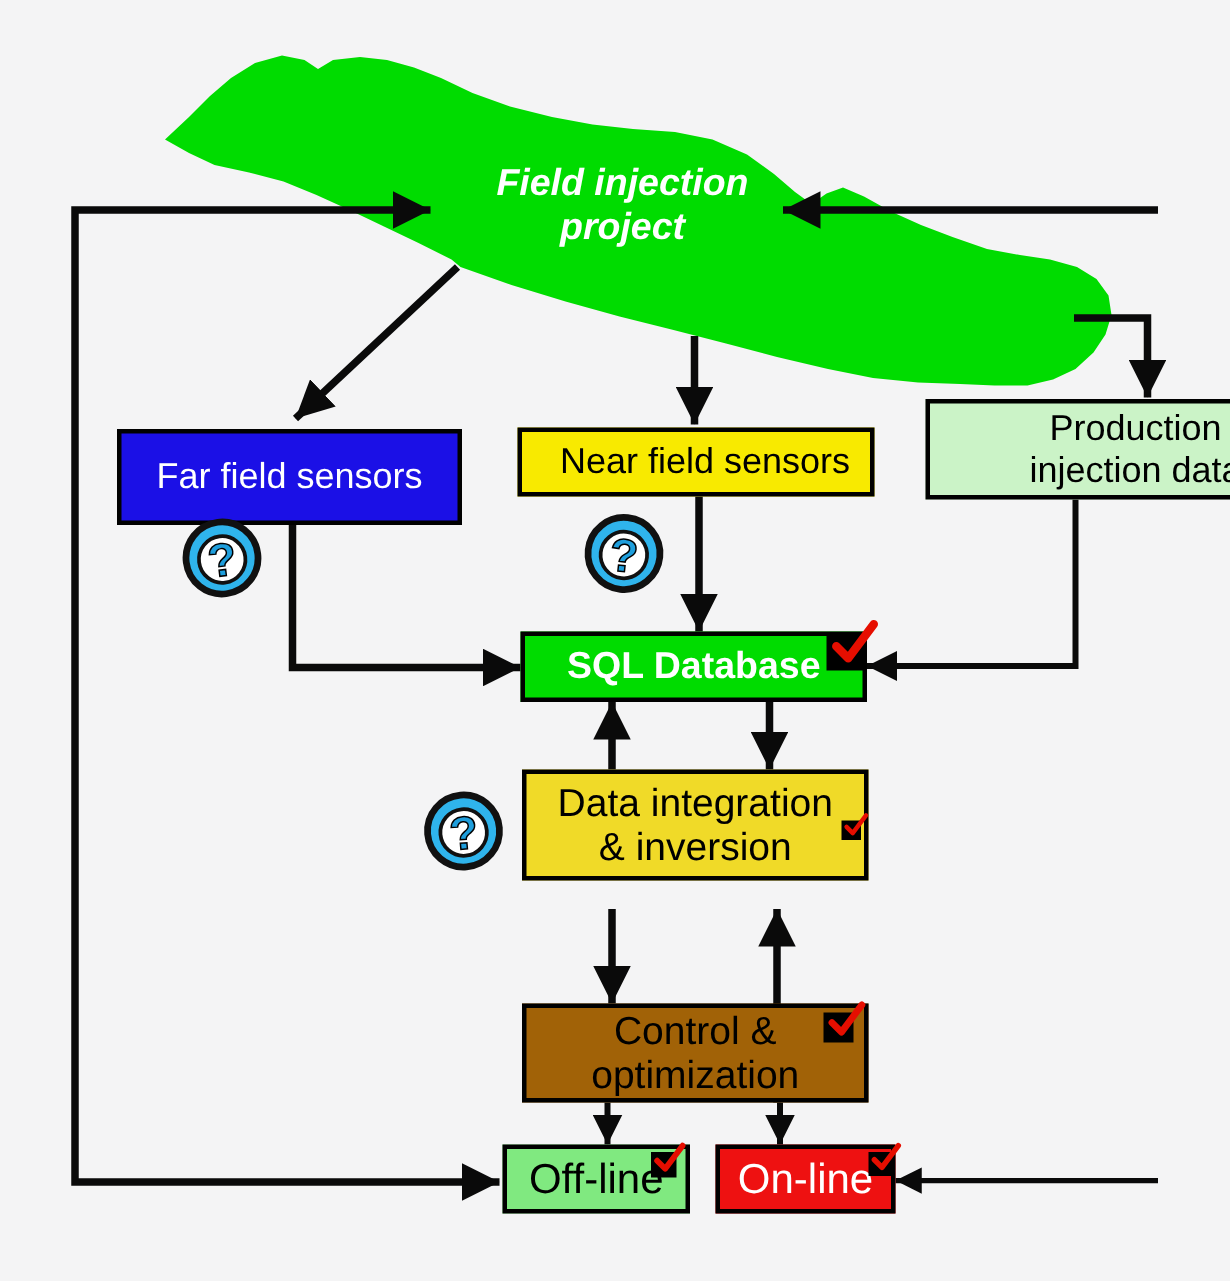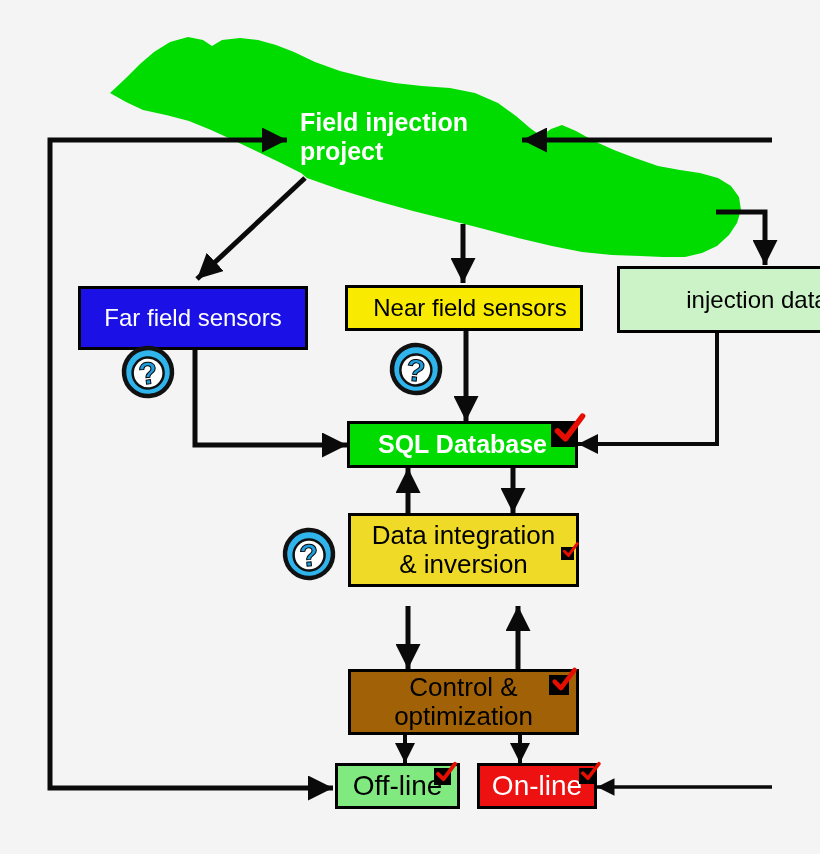--- a/index.html
+++ b/index.html
@@ -8,22 +8,22 @@
     font-family:"Liberation Sans", sans-serif;
   }
   svg.wires{position:absolute;left:0;top:0;width:820px;height:854px;}
   .box{
     position:absolute;box-sizing:border-box;border:3px solid #000;
     display:flex;flex-direction:column;align-items:center;justify-content:center;
     text-align:center;line-height:1.13;font-size:24px;color:#000;
   }
   .box span{display:block;white-space:nowrap;}
   .blob-label{
-    position:absolute;left:300px;top:108px;width:230px;
-    font-weight:bold;font-size:25px;color:#fff;line-height:1.16;
+    position:absolute;left:300px;top:108px;width:230px;text-align:center;
+    font-weight:bold;font-size:25px;color:#fff;line-height:1.16;font-style:italic;
   }
   .qicon{position:absolute;width:58px;height:58px;}
   .qicon svg{width:100%;height:100%;overflow:visible;}
   .checkbox{position:absolute;background:#000;}
   .checkbox svg{position:absolute;left:8%;top:-30%;width:118%;height:118%;overflow:visible;}
   .checkbox svg path{fill:none;stroke-width:5px;stroke-linecap:round;stroke-linejoin:round;}
   .bold{font-weight:bold;}
 </style>
 </head>
 <body>
@@ -82,20 +82,21 @@
 
   <div class="box" style="left: 78px; top: 286px; width: 230px; height: 64px; background-color: rgb(27, 16, 230); color: rgb(255, 255, 255);">
     <span>Far field sensors</span>
   </div>
 
   <div class="box" style="left: 345px; top: 285px; width: 238px; height: 46px; background-color: rgb(248, 234, 0); color: rgb(0, 0, 0); padding-left: 12px;">
     <span>Near field sensors</span>
   </div>
 
   <div class="box" style="left: 617px; top: 266px; width: 280px; height: 67px; background-color: rgb(203, 243, 199); color: rgb(0, 0, 0);">
+    <span>Production</span>
     <span>injection data</span>
   </div>
 
   <div class="box bold" style="left: 347px; top: 421px; width: 231px; height: 47px; font-size: 25px; background-color: rgb(0, 220, 0); color: rgb(255, 255, 255); text-align: right;">
     <span>SQL Database</span>
     <div class="checkbox" style="left: 201px; top: -2px; width: 25px; height: 25px; background-color: rgb(0, 0, 0);">
       <svg viewBox="0 0 26 26">
         <path d="M4,14 L11,21 L26,1" style="stroke: rgb(230, 14, 0);"></path>
       </svg>
     </div>

